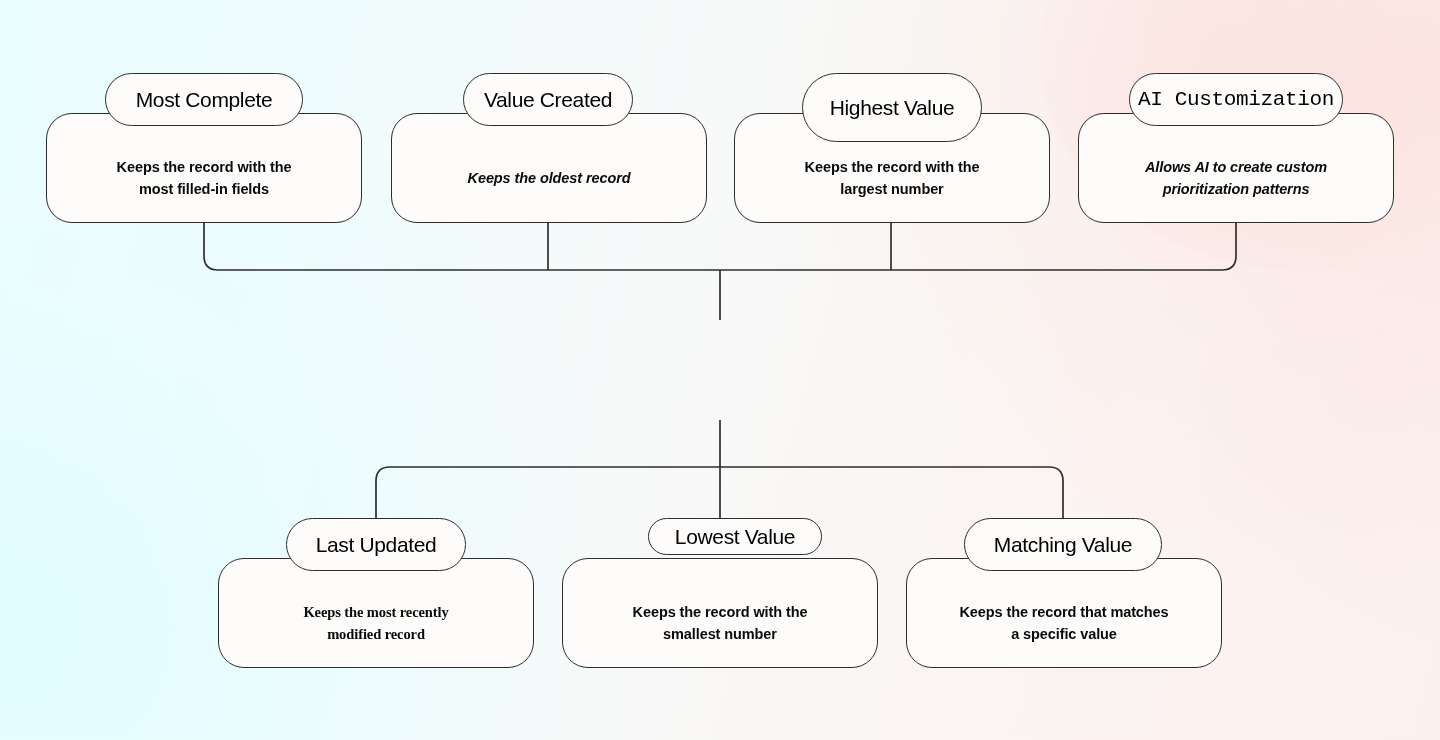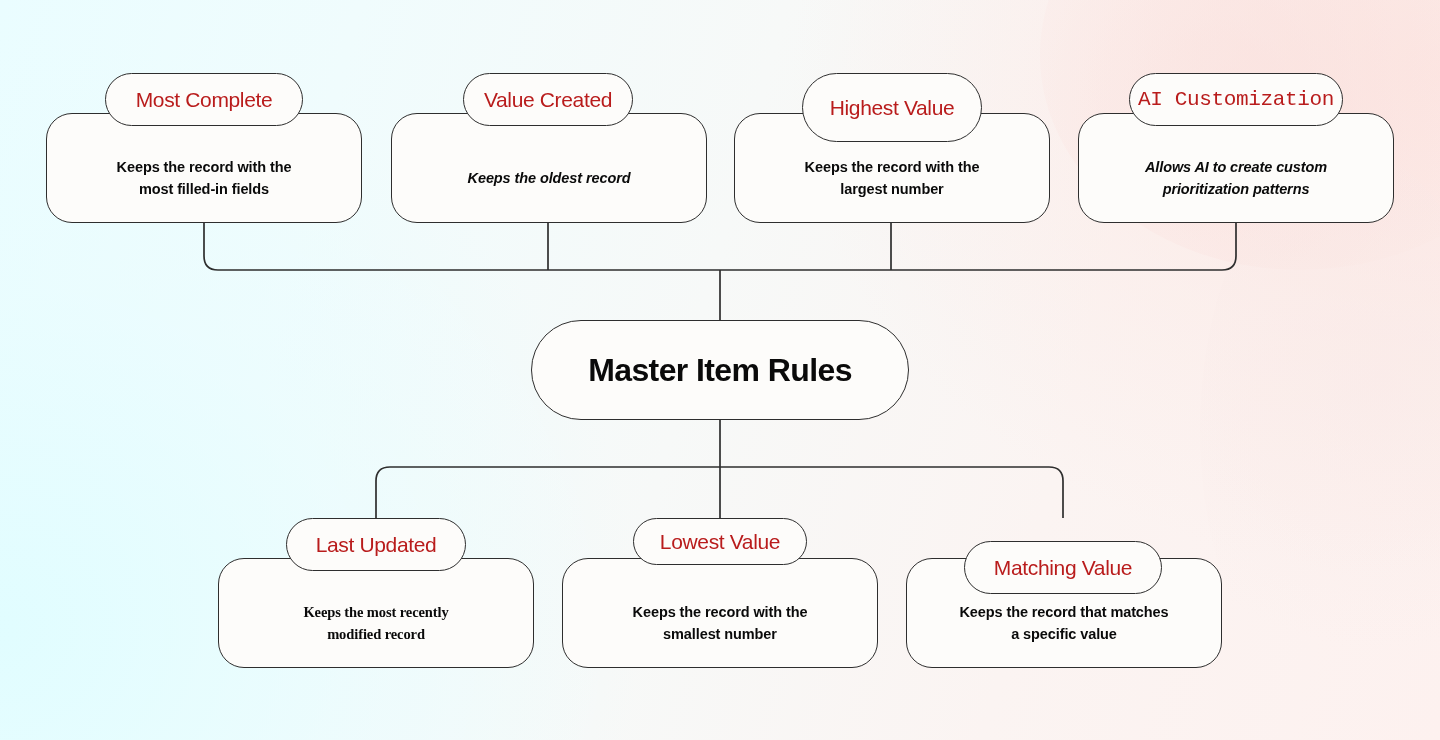--- a/index.html
+++ b/index.html
@@ -82,21 +82,21 @@
     border: 1.7px solid #2e2e2e;
     border-radius: 999px;
     display: flex;
     align-items: center;
     justify-content: center;
     z-index: 4;
   }
   .node-pill-label {
     font-size: 21px;
     font-weight: 500;
-    color: #b91c1c;
+    color: #000000;
     letter-spacing: -0.35px;
     white-space: nowrap;
   }
 
   
   .hub-node {
     position: absolute;
     box-sizing: border-box;
     background: #fdfcfa;
     border: 1.9px solid #2e2e2e;
@@ -164,29 +164,26 @@
         <div class="node-desc">Keeps the most recently
 modified record</div>
       </div>
       <div class="node-pill" style="left: 286px; top: 518px; width: 180px; height: 53px; text-align: right;">
         <span class="node-pill-label">Last Updated</span>
       </div>
       <div class="node-card" style="left: 562px; top: 558px; width: 316px; height: 110px;">
         <div class="node-desc">Keeps the record with the
 smallest number</div>
       </div>
-      <div class="node-pill" style="left: 633px; top: 518px; width: 174px; height: 47px; justify-content: center;">
+      <div class="node-pill" style="left: 648px; top: 518px; width: 174px; height: 37px; justify-content: center;">
         <span class="node-pill-label">Lowest Value</span>
       </div>
       <div class="node-card" style="left: 906px; top: 558px; width: 316px; height: 110px;">
         <div class="node-desc">Keeps the record that matches
 a specific value</div>
       </div>
-      <div class="node-pill" style="left: 964px; top: 518px; width: 198px; height: 53px; margin-top: 23px;">
+      <div class="node-pill" style="left: 964px; top: 518px; width: 198px; height: 53px;">
         <span class="node-pill-label">Matching Value</span>
       </div>
     </div>
 
-  <div class="hub-node" id="hub" style="left: 531px; top: 320px; width: 378px; height: 100px;">
-    <span class="hub-label">Master Item Rules</span>
-  </div>
 
 </div>
 
 </body></html>

